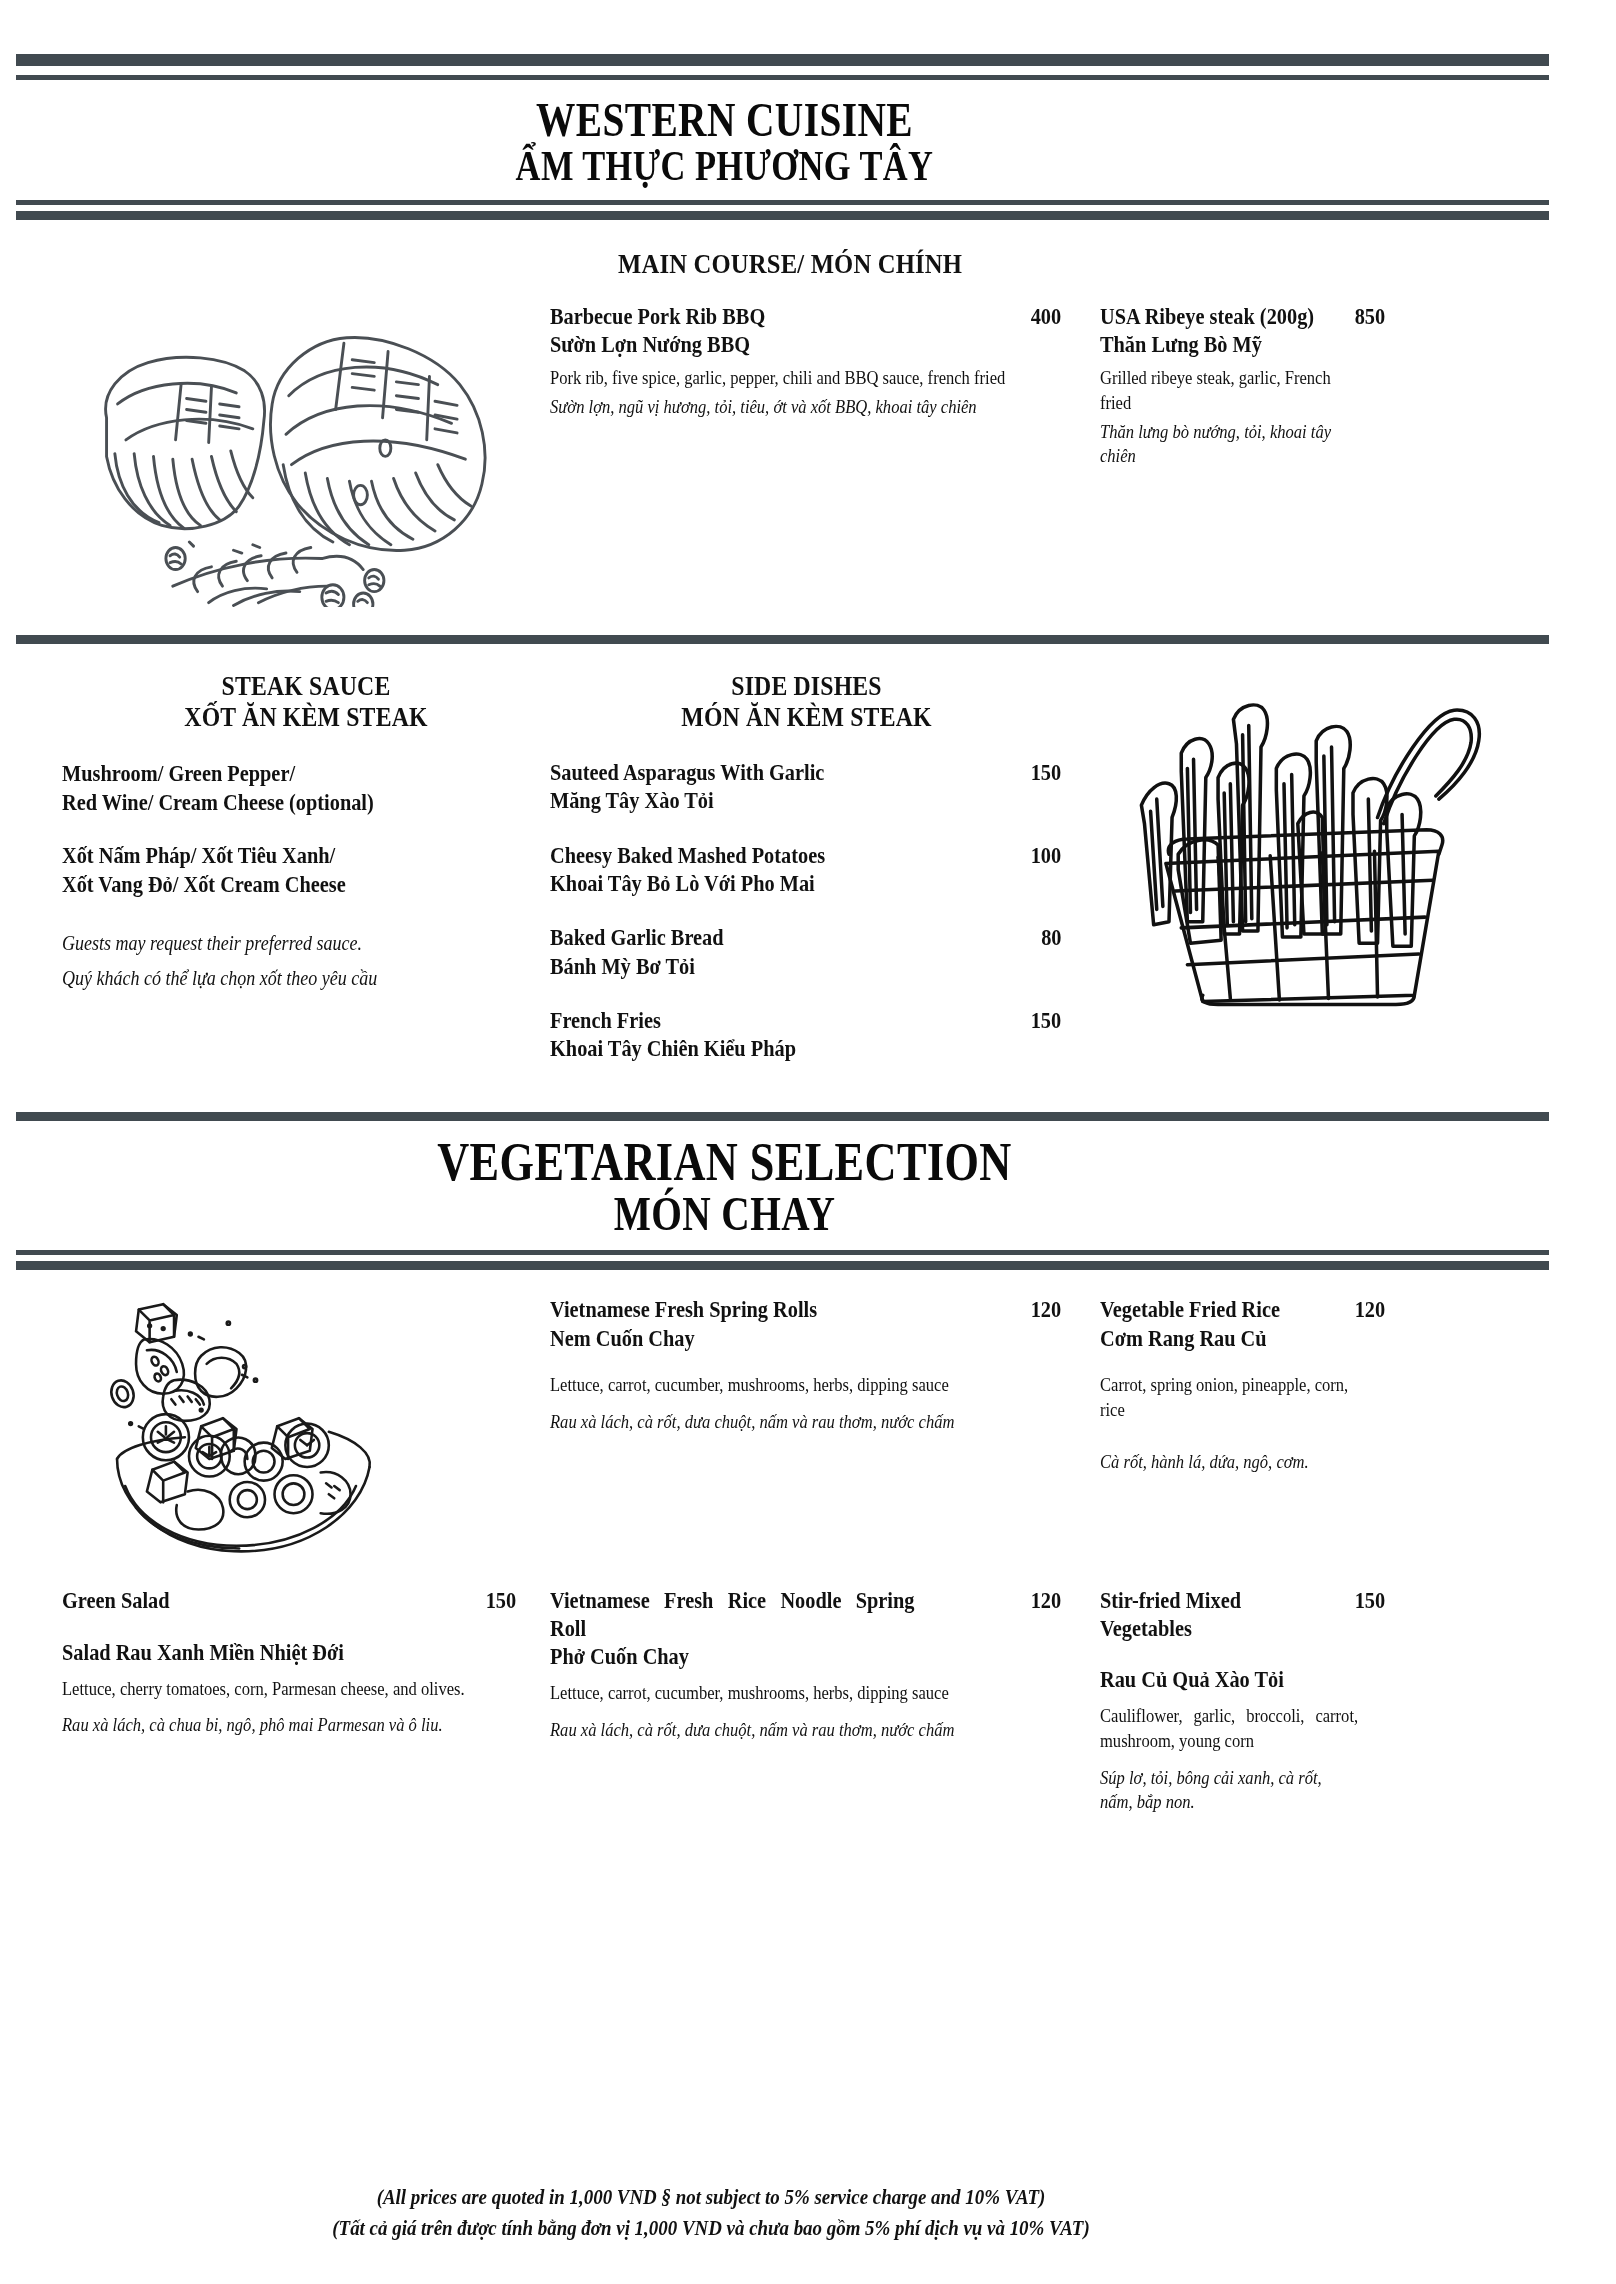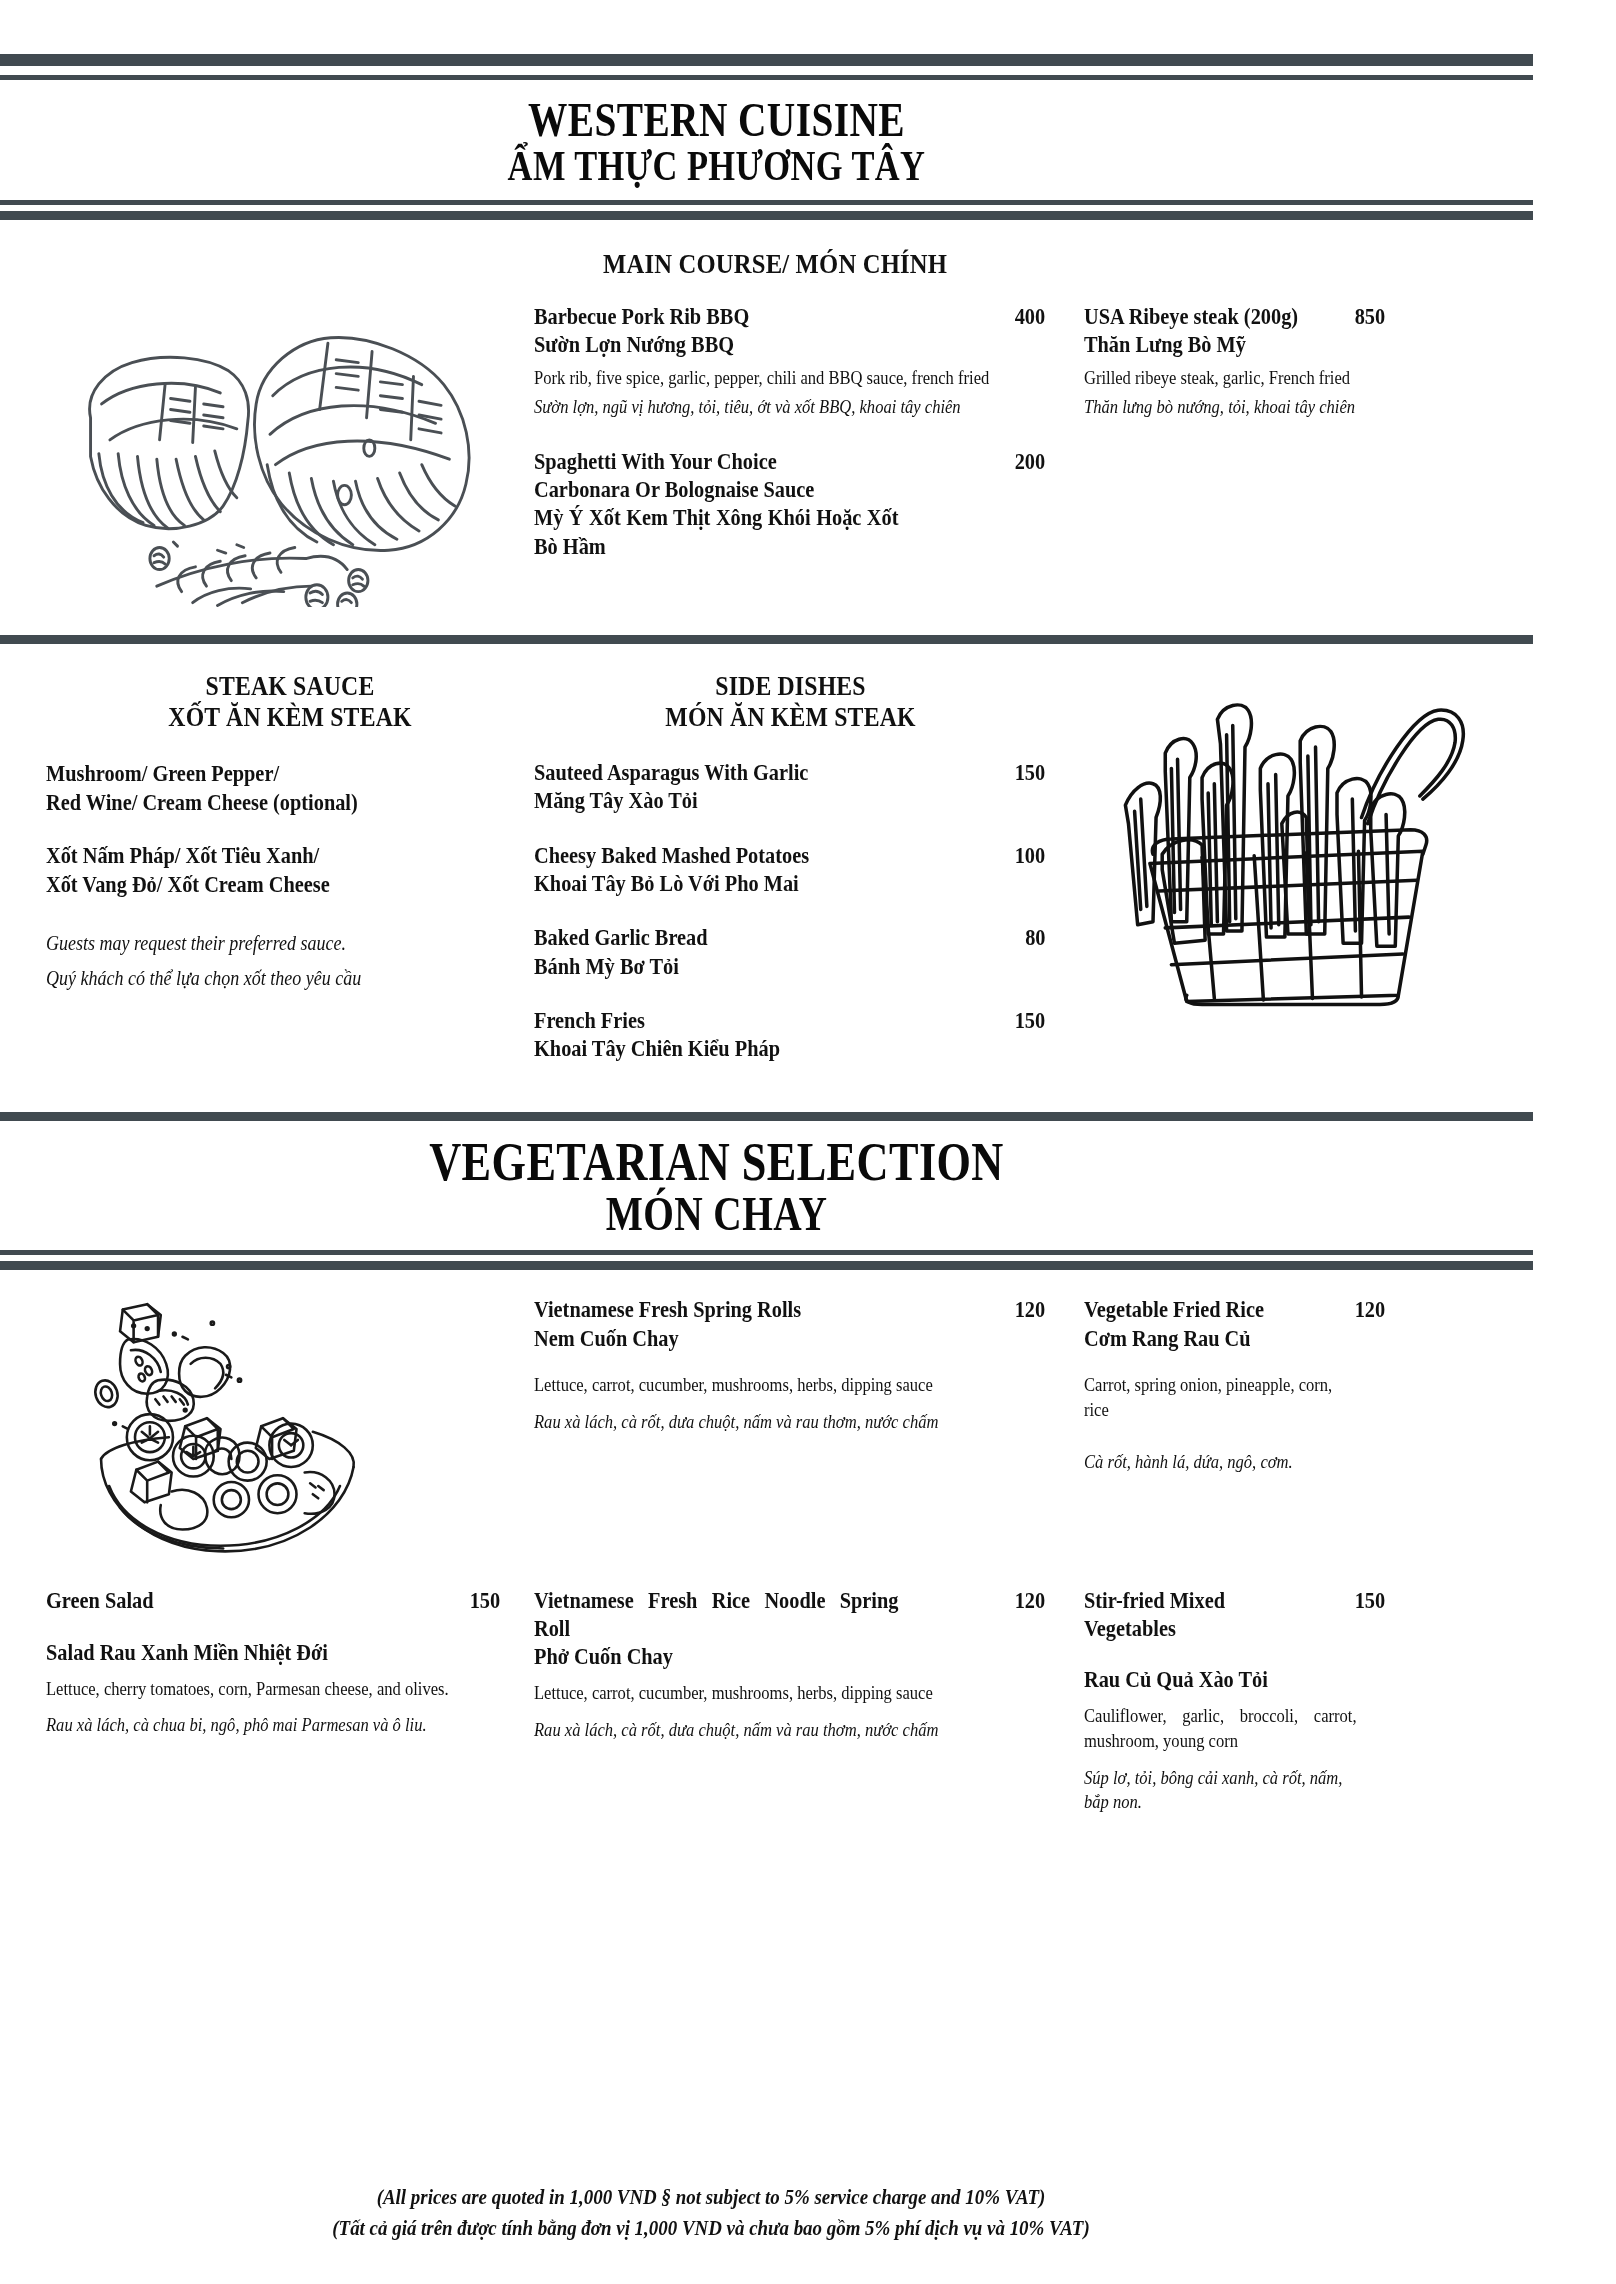--- a/index.html
+++ b/index.html
@@ -3,21 +3,21 @@
 <meta charset="utf-8">
 <style>
   html, body { margin:0; padding:0; }
   body {
     width:1616px; height:2284px;
     background:#ffffff;
     font-family:"Liberation Serif", "DejaVu Serif", serif;
     color:#111111;
     overflow:hidden;
   }
-  .page { position:relative; width:1433px; height:2284px; box-sizing:border-box; }
+  .page { position:relative; width:1433px; height:2284px; box-sizing:border-box;padding-left:16px; }
 
   
   .rule { background:#414a50; margin:0 auto; }
   .rule-thick { height:12px; width:1533px; }
   .rule-med   { height:9.2px; width:1533px; }
   .rule-thin  { height:5px; width:1533px; }
   .gap-sm { height:9.2px; }
   .gap-xs { height:6px; }
 
   
@@ -204,27 +204,20 @@
       <div class="item" style="margin-bottom:28.6px;">
         <div class="item-row">
           <div class="item-name">Barbecue Pork Rib BBQ</div>
           <div class="item-price">400</div>
         </div>
         <div class="item-vi">Sườn Lợn Nướng BBQ</div>
         <div class="desc-en just">Pork rib, five spice, garlic, pepper, chili and BBQ sauce, french fried</div>
         <div class="desc-vi just">Sườn lợn, ngũ vị hương, tỏi, tiêu, ớt và xốt BBQ, khoai tây chiên</div>
       </div>
 
-      <div class="item" style="margin-bottom:17.5px;">
-        <div class="item-row">
-          <div class="item-name" style="max-width:378px;">Spaghetti With Your Choice Carbonara Or Bolognaise Sauce</div>
-          <div class="item-price">200</div>
-        </div>
-        <div class="item-vi" style="max-width:405px; text-align:justify;">Mỳ Ý Xốt Kem Thịt Xông Khói Hoặc Xốt Bò Hầm</div>
-      </div>
 
 
     </div>
 
     <div class="col-right">
 
 
 
       <div class="item">
         <div class="item-row">

